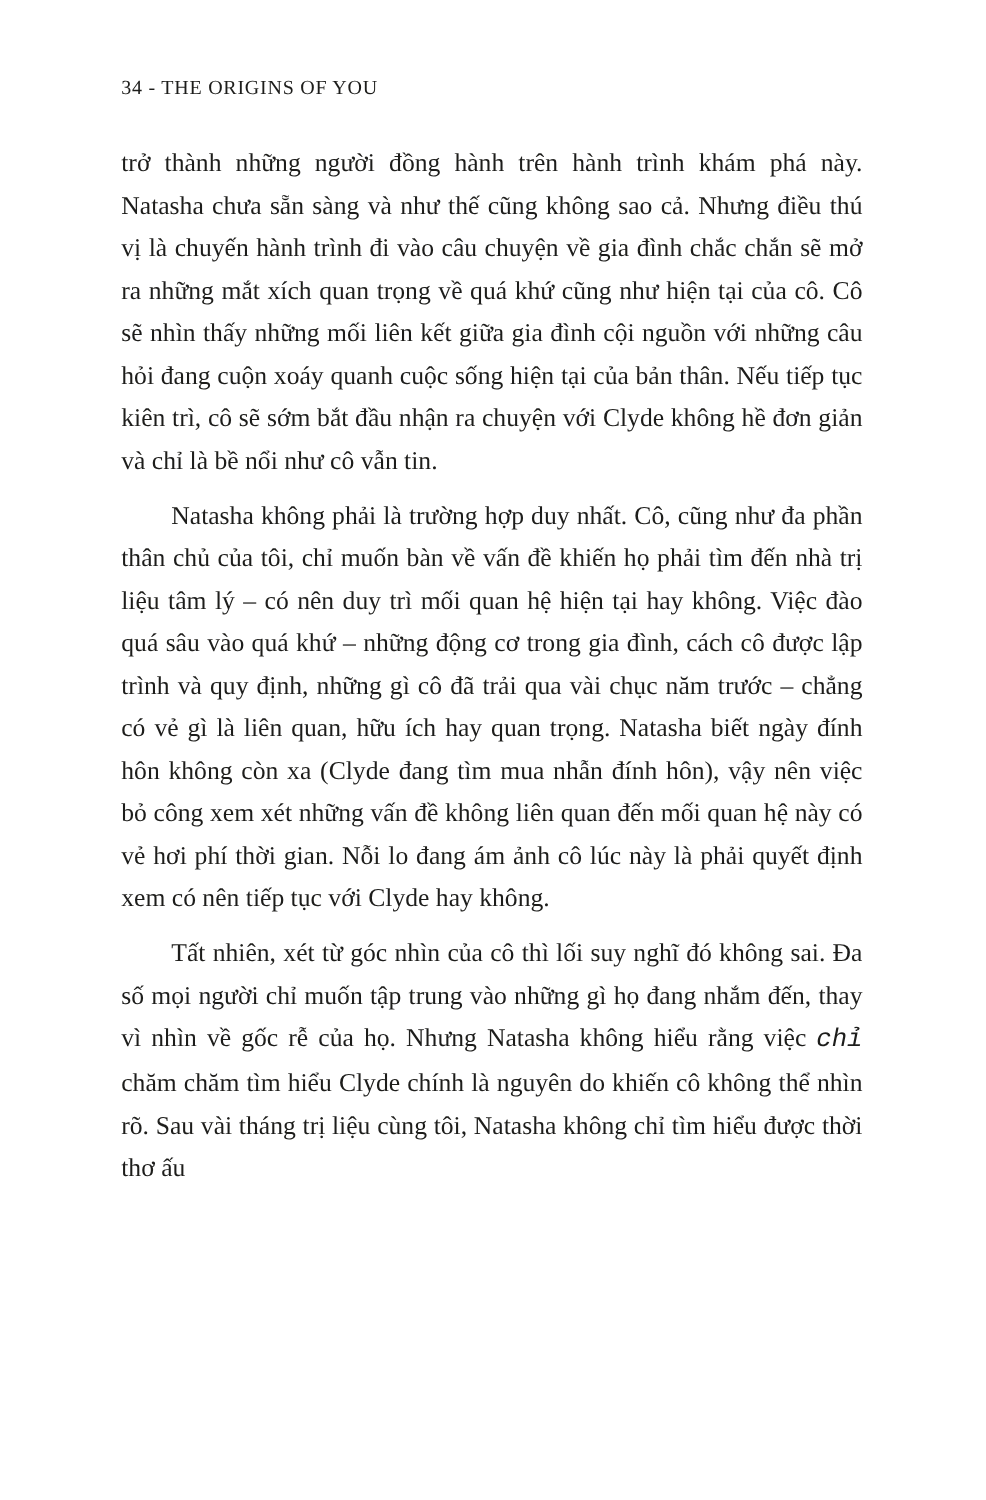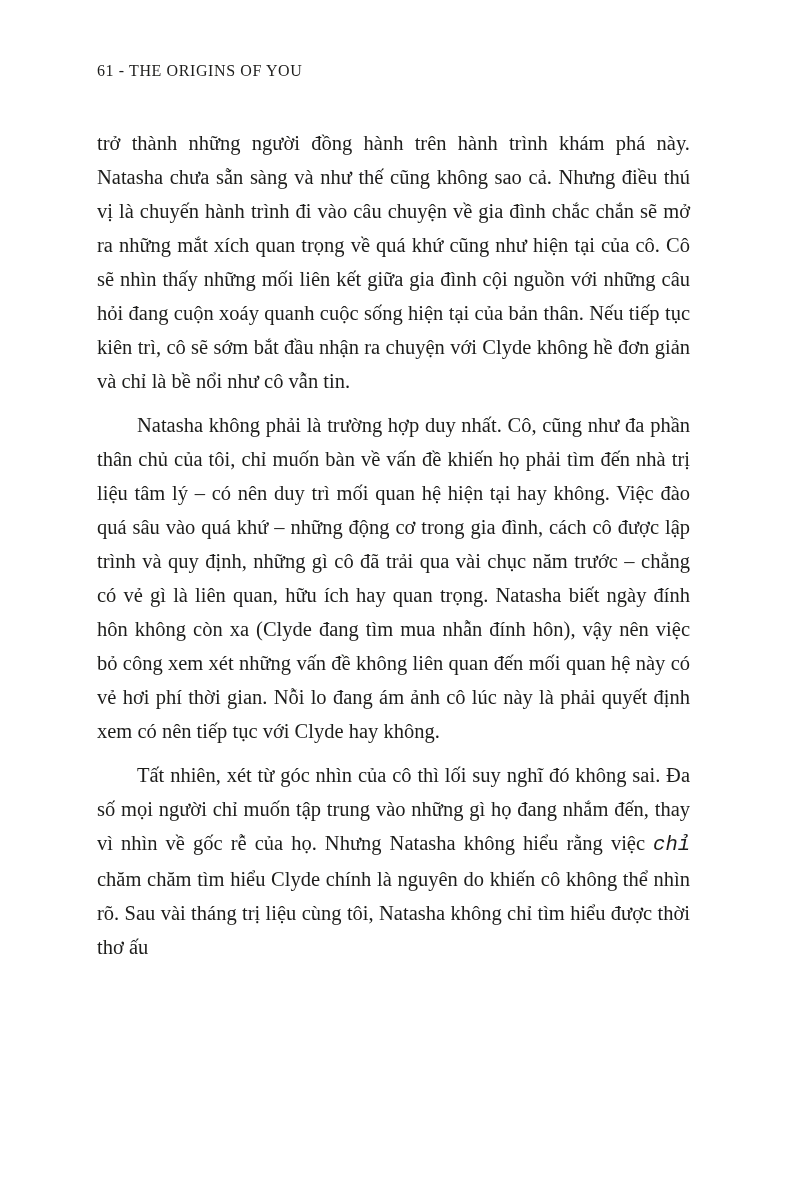--- a/index.html
+++ b/index.html
@@ -18,21 +18,21 @@
     color: #1d1d1b;
     overflow: hidden;
   }
   .running-header {
     font-size: 16px;
     letter-spacing: 0.6px;
     color: #1d1d1b;
     font-variant: normal;
   }
   .body-text {
-    margin-top: 46px;
+    margin-top: 34px;
     font-size: 20.5px;
     line-height: 34px;
     text-align: justify;
     text-justify: inter-word;
   }
   .para {
     margin: 0;
     text-indent: 40px;
   }
   .para + .para {
@@ -45,21 +45,21 @@
     font-style: italic;
     font-family: Liberation Mono, monospace;
   }
 </style>
 </head>
 <body>
 
 <div class="page">
 
   <div class="running-header">
-    <span>61 - THE ORIGINS OF YOU</span>
+    <span>34 - THE ORIGINS OF YOU</span>
   </div>
 
   <div class="body-text">
 
     <p class="para no-indent"><span>trở thành những người đồng hành trên hành trình khám phá này. Natasha chưa sẵn sàng và như thế cũng không sao cả. Nhưng điều thú vị là chuyến hành trình đi vào câu chuyện về gia đình chắc chắn sẽ mở ra những mắt xích quan trọng về quá khứ cũng như hiện tại của cô. Cô sẽ nhìn thấy những mối liên kết giữa gia đình cội nguồn với những câu hỏi đang cuộn xoáy quanh cuộc sống hiện tại của bản thân. Nếu tiếp tục kiên trì, cô sẽ sớm bắt đầu nhận ra chuyện với Clyde không hề đơn giản và chỉ là bề nổi như cô vẫn tin.</span></p>
 
     <p class="para"><span>Natasha không phải là trường hợp duy nhất. Cô, cũng như đa phần thân chủ của tôi, chỉ muốn bàn về vấn đề khiến họ phải tìm đến nhà trị liệu tâm lý – có nên duy trì mối quan hệ hiện tại hay không. Việc đào quá sâu vào quá khứ – những động cơ trong gia đình, cách cô được lập trình và quy định, những gì cô đã trải qua vài chục năm trước – chẳng có vẻ gì là liên quan, hữu ích hay quan trọng. Natasha biết ngày đính hôn không còn xa (Clyde đang tìm mua nhẫn đính hôn), vậy nên việc bỏ công xem xét những vấn đề không liên quan đến mối quan hệ này có vẻ hơi phí thời gian. Nỗi lo đang ám ảnh cô lúc này là phải quyết định xem có nên tiếp tục với Clyde hay không.</span></p>
 
     <p class="para"><span>Tất nhiên, xét từ góc nhìn của cô thì lối suy nghĩ đó không sai. Đa số mọi người chỉ muốn tập trung vào những gì họ đang nhắm đến, thay vì nhìn về gốc rễ của họ. Nhưng Natasha không hiểu rằng việc </span><em>chỉ</em><span> chăm chăm tìm hiểu Clyde chính là nguyên do khiến cô không thể nhìn rõ. Sau vài tháng trị liệu cùng tôi, Natasha không chỉ tìm hiểu được thời thơ ấu</span></p>
 

